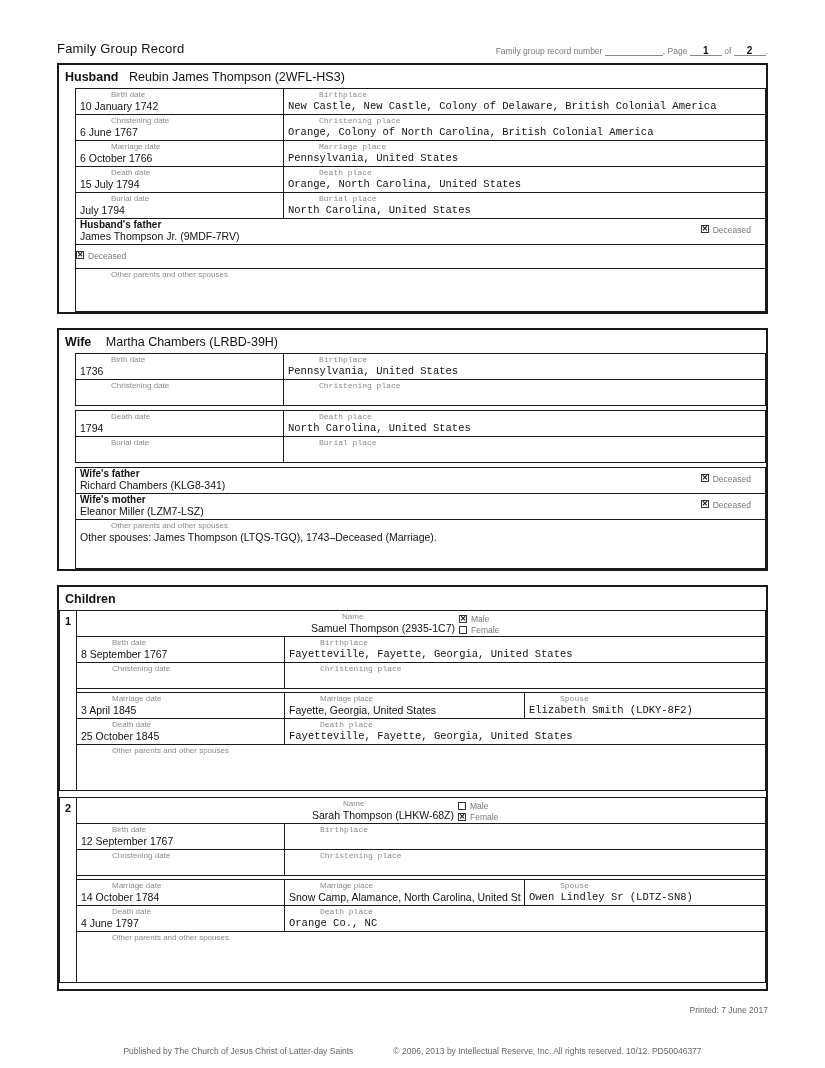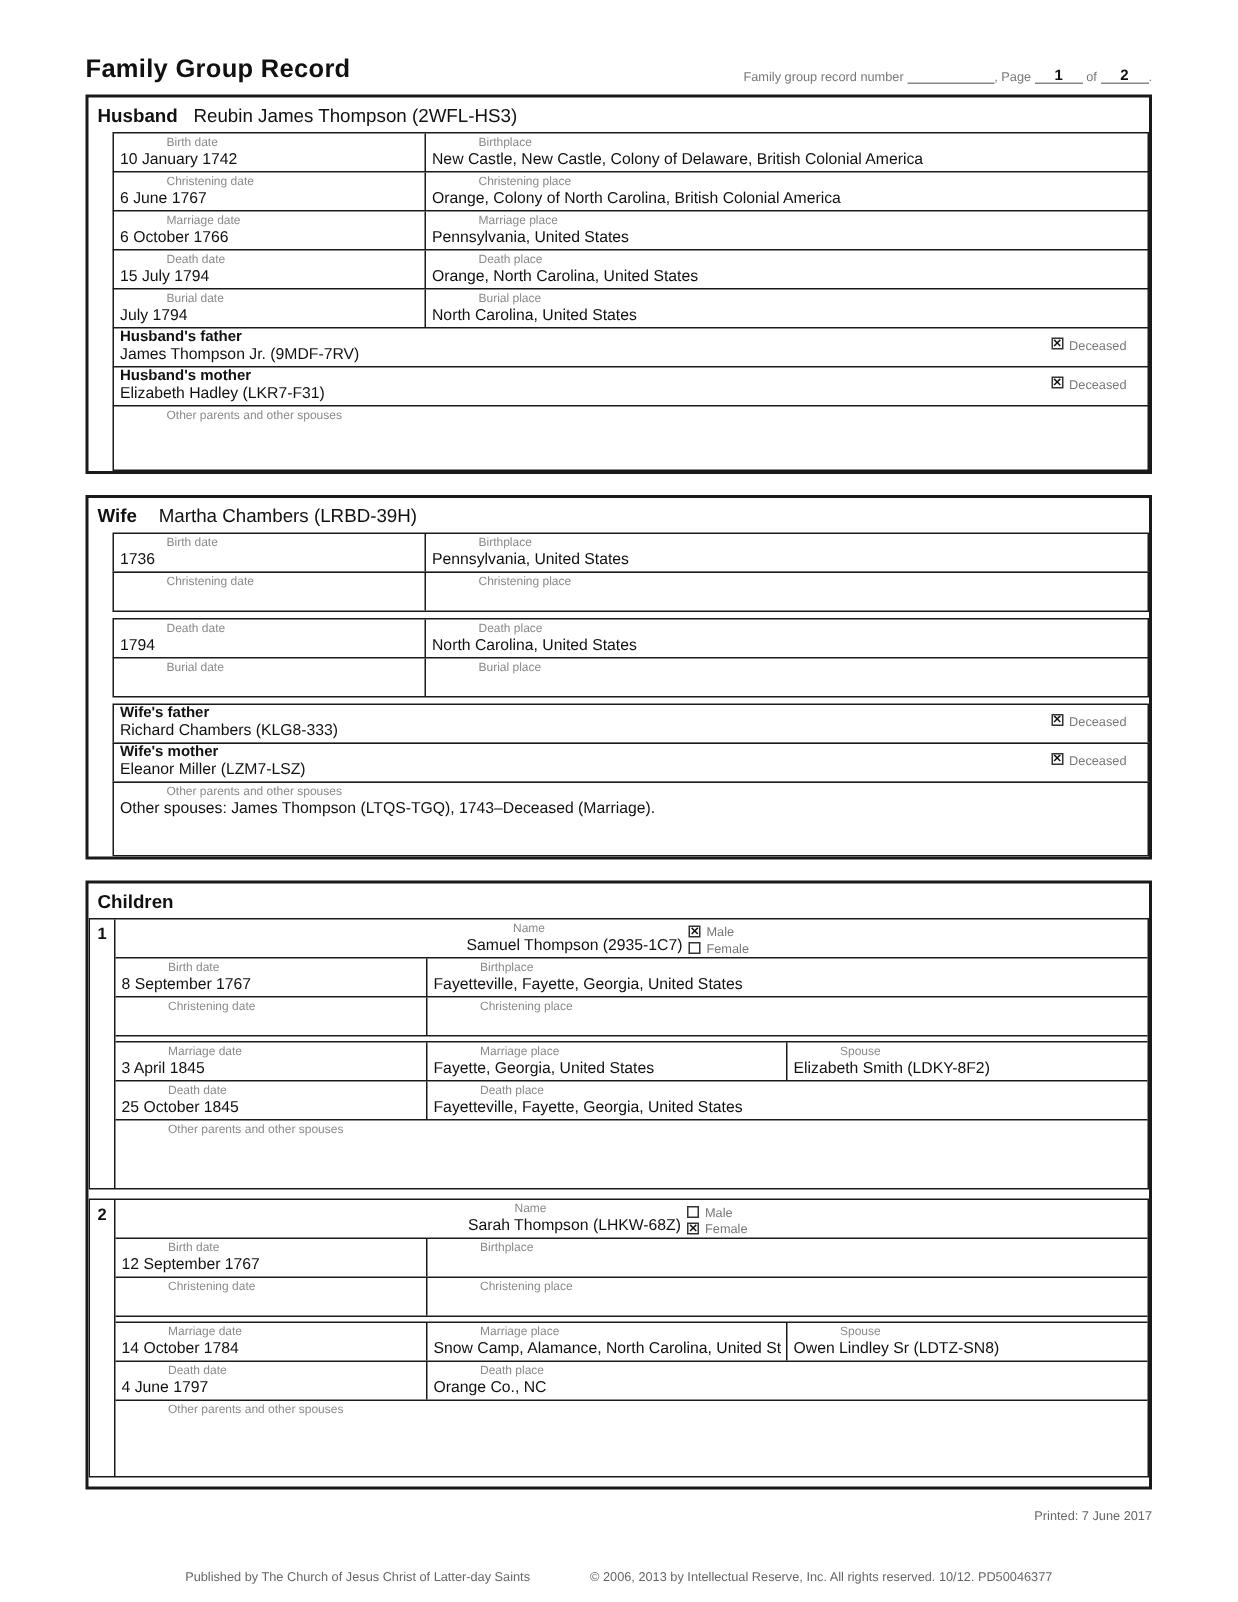--- a/index.html
+++ b/index.html
@@ -2,21 +2,21 @@
 <html><head>
 <meta charset="utf-8">
 <style>
   * { box-sizing: border-box; margin: 0; padding: 0; }
   html, body { width: 825px; height: 1068px; background: #ffffff; overflow: hidden;
     font-family: "Liberation Sans", sans-serif; color: #111; position: relative; }
   .page { position: absolute; left: 57px; top: 30px; width: 711px; }
 
   
   .hdr { display: flex; justify-content: space-between; align-items: flex-end; height: 26px; margin-bottom: 7px; }
-  .title { font-size: 17px; font-weight: bold; letter-spacing: 0.2px; }
+  .title { font-size: 13px; font-weight: normal; letter-spacing: 0.2px; }
   .hdr-right { font-size: 8.5px; color: #777; white-space: nowrap; }
   .blank { display: inline-block; width: 58px; border-bottom: 1px solid #888; height: 9px; vertical-align: bottom; }
   .pgnum { display: inline-block; width: 32px; border-bottom: 1px solid #888; height: 11px;
     text-align: center; color: #111; font-size: 10px; font-weight: bold; vertical-align: bottom; }
 
   
   .section { border: 2px solid #1a1a1a; margin-bottom: 14px; background: #fff; }
   .sec-head { padding: 5px 0 4px 6px; font-size: 12.5px; }
   .sec-lbl { font-weight: bold; }
   .sec-name { margin-left: 7px; }
@@ -24,21 +24,21 @@
   .inner { margin: 0 0 0 16px; padding-bottom: 0; }
 
   
   .frow { display: flex; border: 1px solid #1a1a1a; margin-top: -1px; min-height: 25px; background: #fff; }
   .frow.first { margin-top: 0; }
   .gap { height: 4px; }
   .gap + .frow { margin-top: 0; }
   .cell { padding: 1px 4px 2px 4px; overflow: hidden; }
   .cell + .cell { border-left: 1px solid #1a1a1a; }
   .c1 { width: 207px; flex: none; }
-  .c2 { flex: 1; }
+  .c2 { flex: 1; font-family: Liberation Mono, monospace; }
   .cm2 { width: 240px; flex: none; }
   .lbl { font-size: 8px; color: #8a8a8a; line-height: 10px; white-space: nowrap; margin-left: 31px; }
   .val { font-size: 10.5px; color: #111; line-height: 12px; white-space: nowrap; min-height: 12px; }
 
   
   .prow { display: flex; justify-content: space-between; border: 1px solid #1a1a1a; margin-top: -1px;
     min-height: 25px; background: #fff; }
   .prow .left { padding: 1px 4px 2px 4px; }
   .plbl { font-size: 10px; font-weight: bold; color: #111; line-height: 10px; }
   .dec { display: flex; align-items: flex-start; gap: 4px; padding-right: 14px; padding-top: 6px; }
@@ -153,24 +153,20 @@
         <div class="left">
             <div class="plbl">Husband's father</div>
             <div class="val">James Thompson Jr. (9MDF-7RV)</div>
           </div>
         <div class="dec">
             <span class="cb checked"></span>
             <span class="declbl">Deceased</span>
           </div>
       </div>
       <div class="prow">
-        <div class="left">
-            <div class="plbl">Husband's mother</div>
-            <div class="val">Elizabeth Hadley (LKR7-F31)</div>
-          </div>
         <div class="dec">
             <span class="cb checked"></span>
             <span class="declbl">Deceased</span>
           </div>
       </div>
       <div class="orow o-h" style="margin-top:-1px;">
         <div class="lbl">Other parents and other spouses</div>
         <div class="val"></div>
       </div>
     </div>
@@ -220,21 +216,21 @@
           </div>
         <div class="cell c2">
             <div class="lbl">Burial place</div>
             <div class="val"></div>
           </div>
       </div>
       <div class="gap"></div>
       <div class="prow" style="margin-top:0;gap:12px;">
         <div class="left">
             <div class="plbl">Wife's father</div>
-            <div class="val">Richard Chambers (KLG8-333)</div>
+            <div class="val">Richard Chambers (KLG8-341)</div>
           </div>
         <div class="dec">
             <span class="cb checked"></span>
             <span class="declbl">Deceased</span>
           </div>
       </div>
       <div class="prow">
         <div class="left">
             <div class="plbl">Wife's mother</div>
             <div class="val">Eleanor Miller (LZM7-LSZ)</div>

